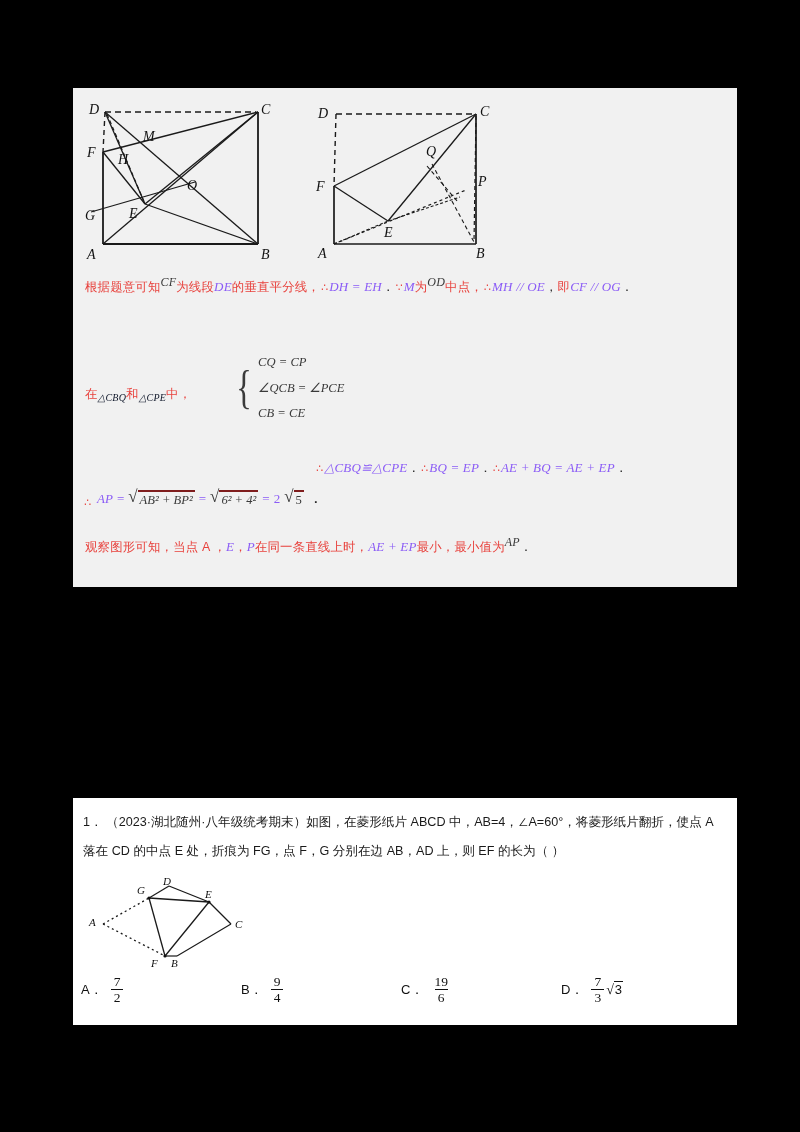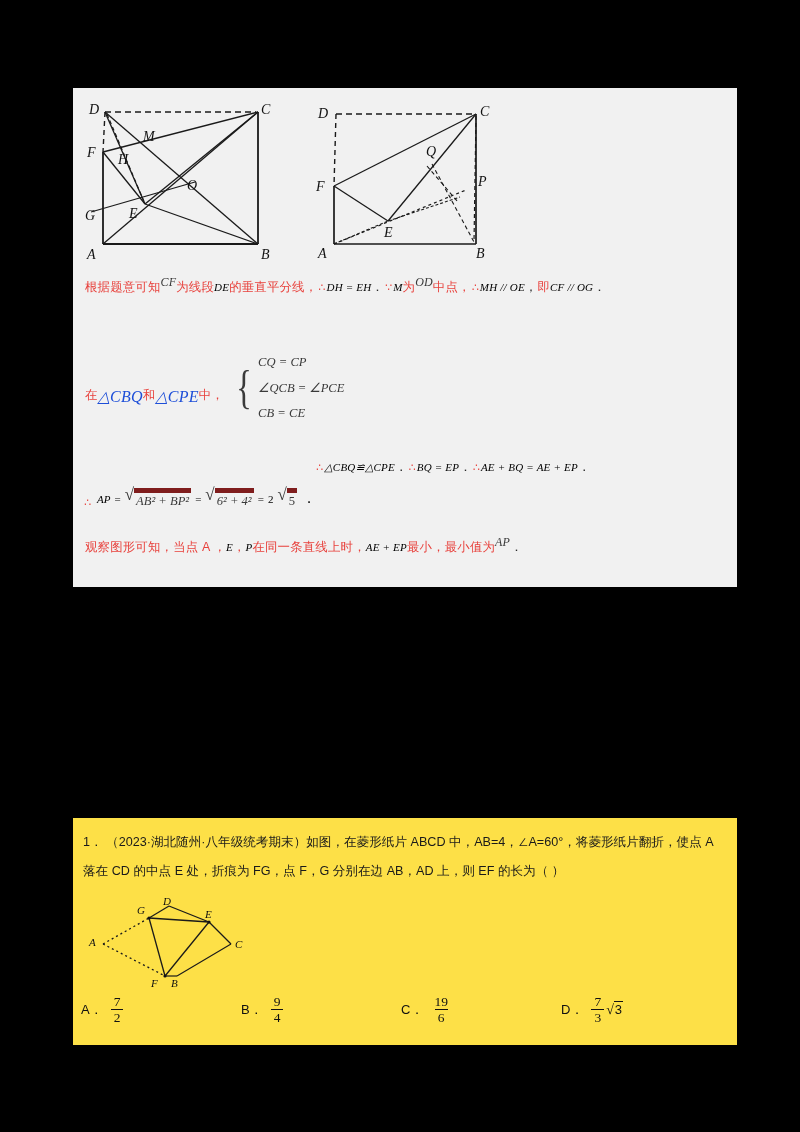--- a/index.html
+++ b/index.html
@@ -23,24 +23,24 @@
   }
   #block-solution {
     left: 73px;
     top: 88px;
     width: 664px;
     height: 499px;
     background: #f1f1f1;
   }
   #block-question {
     left: 73px;
-    top: 818px;
+    top: 798px;
     width: 664px;
     height: 227px;
-    background: #fde047;
+    background: #ffffff;
   }
 
   
   .figures {
     position: absolute;
     left: 0;
     top: 0;
     width: 664px;
     height: 180px;
   }
@@ -59,36 +59,36 @@
     position: absolute;
     font-size: 12.4px;
     line-height: 1.1;
     white-space: nowrap;
     font-family: "Liberation Sans", sans-serif;
     letter-spacing: 0.2px;
   }
   .math {
     font-family: "Liberation Serif", serif;
     font-style: italic;
-    color: #000000;
-    font-size: 11px;
+    color: #8b5cf6;
+    font-size: 13px;
   }
   .math.up { font-style: normal; }
   .sup-math {
     font-family: "Liberation Serif", serif;
     font-style: italic;
     color: #3a3a3a;
     font-size: 12px;
     vertical-align: super;
   }
   .sub-math {
     font-family: "Liberation Serif", serif;
     font-style: italic;
-    color: #1d4ed8;
-    font-size: 16px;
+    color: #0f172a;
+    font-size: 10px;
     vertical-align: sub;
   }
   .because, .therefore {
     color: #e8413c;
     font-family: "DejaVu Sans", sans-serif;
     font-size: 11px;
     padding: 0 1px;
   }
 
   
@@ -199,21 +199,21 @@
     font-family: "Liberation Serif", serif;
     font-style: italic;
     color: #3a3a3a;
   }
   .sqrt > .sign {
     font-style: normal;
     font-size: 17px;
     line-height: 14px;
   }
   .sqrt > .body {
-    border-top: 5px solid #7f1d1d;
+    border-top: 2px solid #7f1d1d;
     padding: 1px 2px 0 2px;
     font-size: 12.6px;
   }
 </style>
 </head>
 <body>
 
 <div class="paper" id="block-solution">
 
   <div class="figures">

